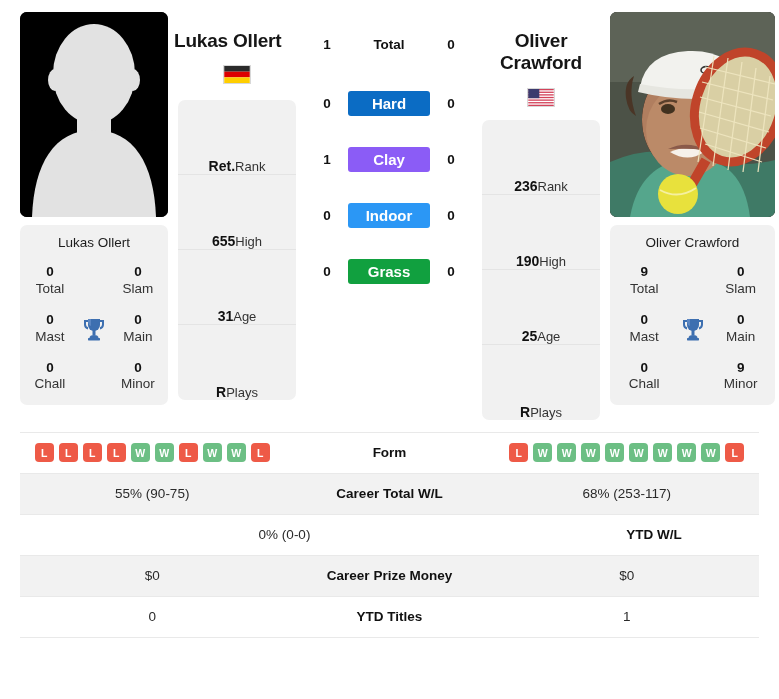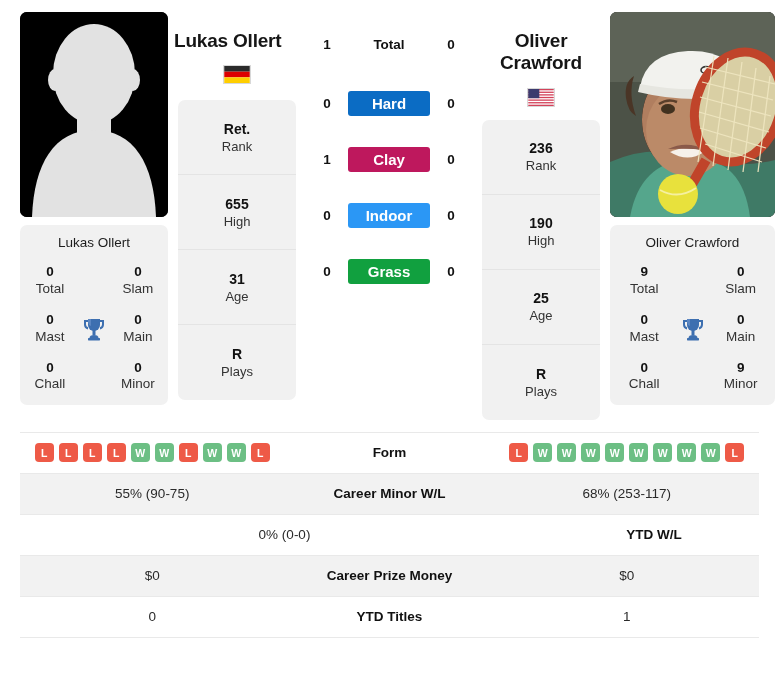--- a/index.html
+++ b/index.html
@@ -73,22 +73,22 @@
 
   .rank-card {
     margin-top: 16px;
     background: #f1f1f1;
     border-radius: 7px;
     overflow: hidden;
   }
   .rank-card.rightcard { margin-top: 13px; }
   .rank-row {
     height: 75px;
-    display: flex; flex-direction: column;
-    align-items: center; justify-content: center;
+    display: flex; 
+    align-items: flex-end; justify-content: center;
     border-bottom: 1px solid #e4e4e4;
   }
   .rank-row:last-child { border-bottom: none; }
   .rank-row .num { font-size: 14px; font-weight: bold; color: #111; }
   .rank-row .lbl { font-size: 13px; color: #333; margin-top: 2px; }
 
   
   .center-col { flex: 1 1 auto; padding-top: 18px; }
   .h2h-row {
     display: flex; align-items: center; justify-content: center;
@@ -238,21 +238,21 @@
         <div class="h2h-label">Total</div>
         <div class="h2h-num">0</div>
       </div>
       <div class="h2h-row">
         <div class="h2h-num">0</div>
         <div class="h2h-badge" id="badge-hard" style="background: rgb(11, 108, 196);">Hard</div>
         <div class="h2h-num">0</div>
       </div>
       <div class="h2h-row">
         <div class="h2h-num">1</div>
-        <div class="h2h-badge" id="badge-clay" style="background: #be185d;">Clay</div>
+        <div class="h2h-badge" id="badge-clay" style="background: #8b5cf6;">Clay</div>
         <div class="h2h-num">0</div>
       </div>
       <div class="h2h-row">
         <div class="h2h-num">0</div>
         <div class="h2h-badge" id="badge-indoor" style="background: rgb(43, 151, 245);">Indoor</div>
         <div class="h2h-num">0</div>
       </div>
       <div class="h2h-row">
         <div class="h2h-num">0</div>
         <div class="h2h-badge" id="badge-grass" style="background: rgb(17, 160, 63);">Grass</div>
@@ -413,21 +413,21 @@
             <div class="fb W" style="background: rgb(108, 191, 132);">W</div>
             <div class="fb W" style="background: rgb(108, 191, 132);">W</div>
             <div class="fb W" style="background: rgb(108, 191, 132);">W</div>
             <div class="fb L" style="background: rgb(238, 90, 71);">L</div>
           </div>
       </div>
     </div>
 
     <div class="trow alt">
       <div class="tcell">55% (90-75)</div>
-      <div class="tcell mid">Career Minor W/L</div>
+      <div class="tcell mid">Career Total W/L</div>
       <div class="tcell">68% (253-117)</div>
     </div>
 
     <div class="trow">
       <div class="tcell">0% (0-0)</div>
       <div class="tcell mid">YTD W/L</div>
     </div>
 
     <div class="trow alt">
       <div class="tcell">$0</div>

